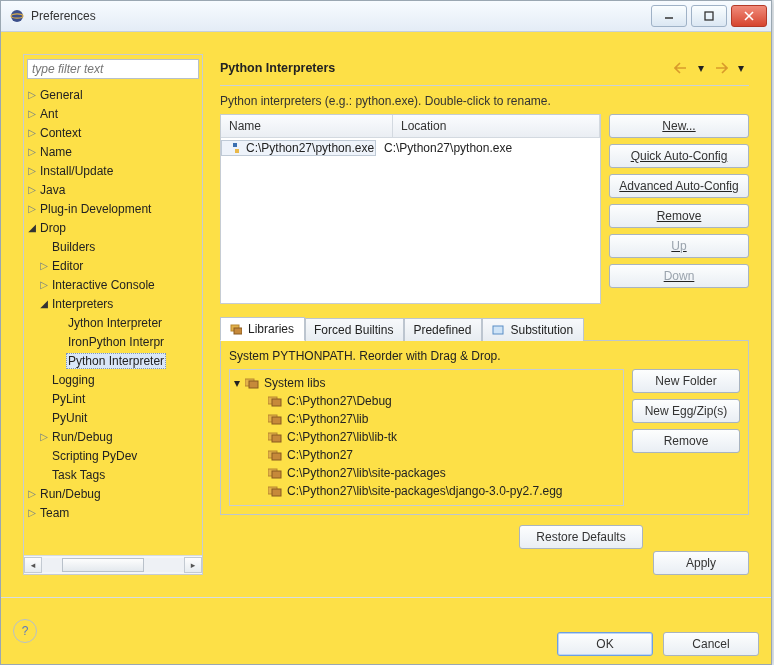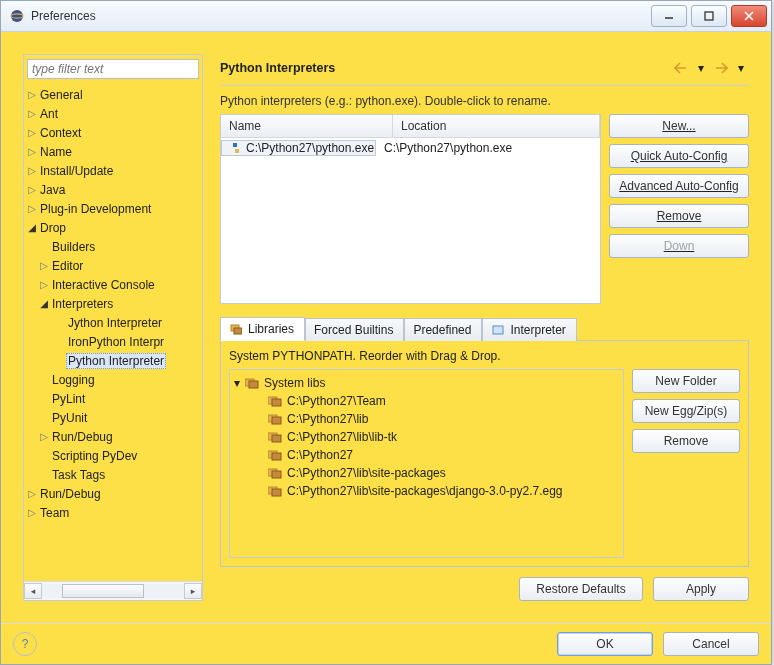--- a/index.html
+++ b/index.html
@@ -57,21 +57,21 @@
   .libsrow{display:flex;gap:8px;flex:1;min-height:0;}
   .libtree{flex:1;border:1px solid #c6ccd3;padding:4px 4px;overflow:hidden;}
   .libtree .node{display:flex;align-items:center;height:18px;gap:5px;white-space:nowrap;cursor:default;}
   .libbtns{width:108px;display:flex;flex-direction:column;gap:6px;}
   
   .bottom1{display:flex;justify-content:flex-end;gap:10px;margin-top:10px;}
   .dlgbottom{display:flex;align-items:center;border-top:1px solid #d7dde3;padding:8px 12px;gap:10px;}
   .dlgbottom .spacer{flex:1;}
   .help{width:22px;height:22px;border:1px solid #b6c0ca;border-radius:50%;display:flex;align-items:center;justify-content:center;color:#5b7abf;cursor:pointer;}
   .btn.primary{border-color:#6f9fe0;box-shadow:0 0 0 1px #bcd5f6 inset;}
-  .btn.wide{width:82px;}
+  .btn.wide{width:82px;margin-top:26px;}
   
   .ico{width:14px;height:14px;display:inline-flex;align-items:center;justify-content:center;}
 </style>
 </head>
 <body>
 
 <div class="window">
 
   <div class="titlebar">
     <span class="app-icon">
@@ -247,20 +247,21 @@
               <span>C:\Python27\python.exe</span>
             </div>
             <div class="cell loc">C:\Python27\python.exe</div>
           </div>
         </div>
         <div class="sidebtns">
           <div class="btn">New...</div>
           <div class="btn">Quick Auto-Config</div>
           <div class="btn">Advanced Auto-Config</div>
           <div class="btn">Remove</div>
+          <div class="btn disabled">Up</div>
           <div class="btn disabled">Down</div>
         </div>
       </div>
 
       <div class="tabstrip">
         <div class="tab active">
           <span class="ico">
               <svg width="12" height="12">
                 <rect x="1" y="2" width="8" height="6" fill="#e3b24a" stroke="#b8862e"></rect>
                 <rect x="4" y="5" width="8" height="6" fill="#c6893a" stroke="#8a5a21"></rect>
@@ -273,21 +274,21 @@
           </div>
         <div class="tab">
             <span>Predefined</span>
           </div>
         <div class="tab">
           <span class="ico">
               <svg width="12" height="12">
                 <rect x="1" y="2" width="10" height="8" fill="#cfe4f7" stroke="#5a8ec5"></rect>
               </svg>
             </span>
-          <span>Interpreter</span>
+          <span>Substitution</span>
         </div>
       </div>
 
       <div class="tabpanel">
         <div class="hint">System PYTHONPATH.   Reorder with Drag &amp; Drop.</div>
         <div class="libsrow">
           <div class="libtree">
             <div class="node" style="padding-left:0">
               <span class="arrow">▾</span>
               <span class="ico">
@@ -299,21 +300,21 @@
               <span>System libs</span>
             </div>
             <div id="lib-paths">
                 <div class="node" style="padding-left: 34px;">
                   <span class="ico">
                     <svg width="14" height="12">
                       <rect x="0" y="2" width="9" height="7" fill="#e3b24a" stroke="#b8862e"></rect>
                       <rect x="4" y="4" width="9" height="7" fill="#c6893a" stroke="#8a5a21"></rect>
                     </svg>
                   </span>
-                  <span>C:\Python27\Team</span>
+                  <span>C:\Python27\Debug</span>
                 </div>
                 <div class="node" style="padding-left: 34px;">
                   <span class="ico">
                     <svg width="14" height="12">
                       <rect x="0" y="2" width="9" height="7" fill="#e3b24a" stroke="#b8862e"></rect>
                       <rect x="4" y="4" width="9" height="7" fill="#c6893a" stroke="#8a5a21"></rect>
                     </svg>
                   </span>
                   <span>C:\Python27\lib</span>
                 </div>

